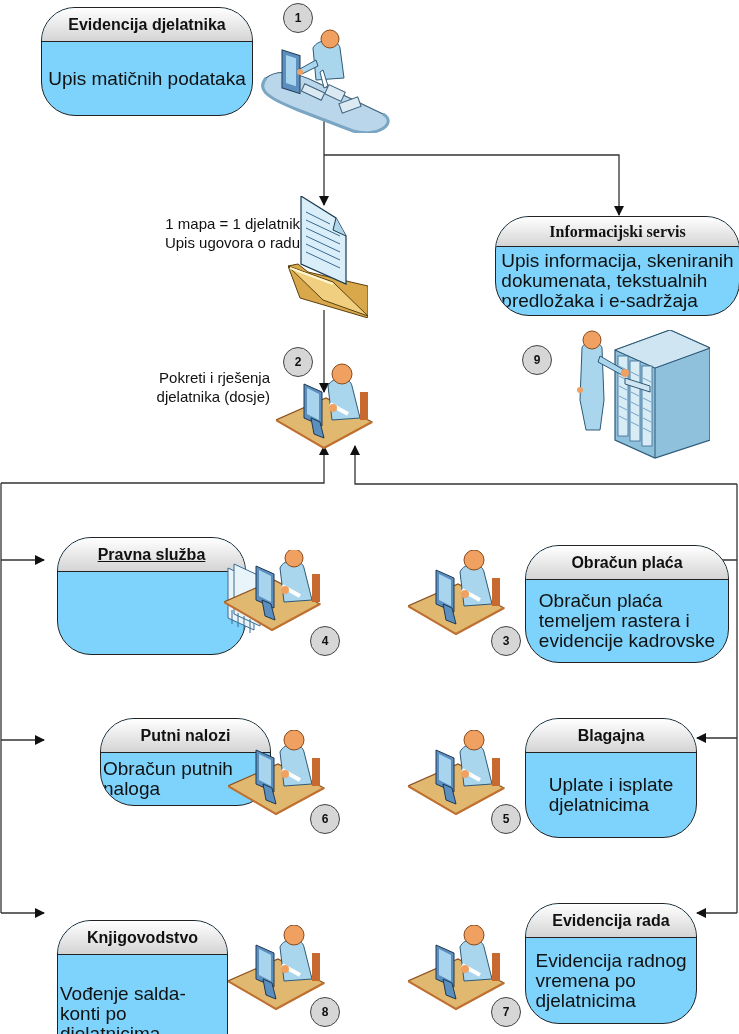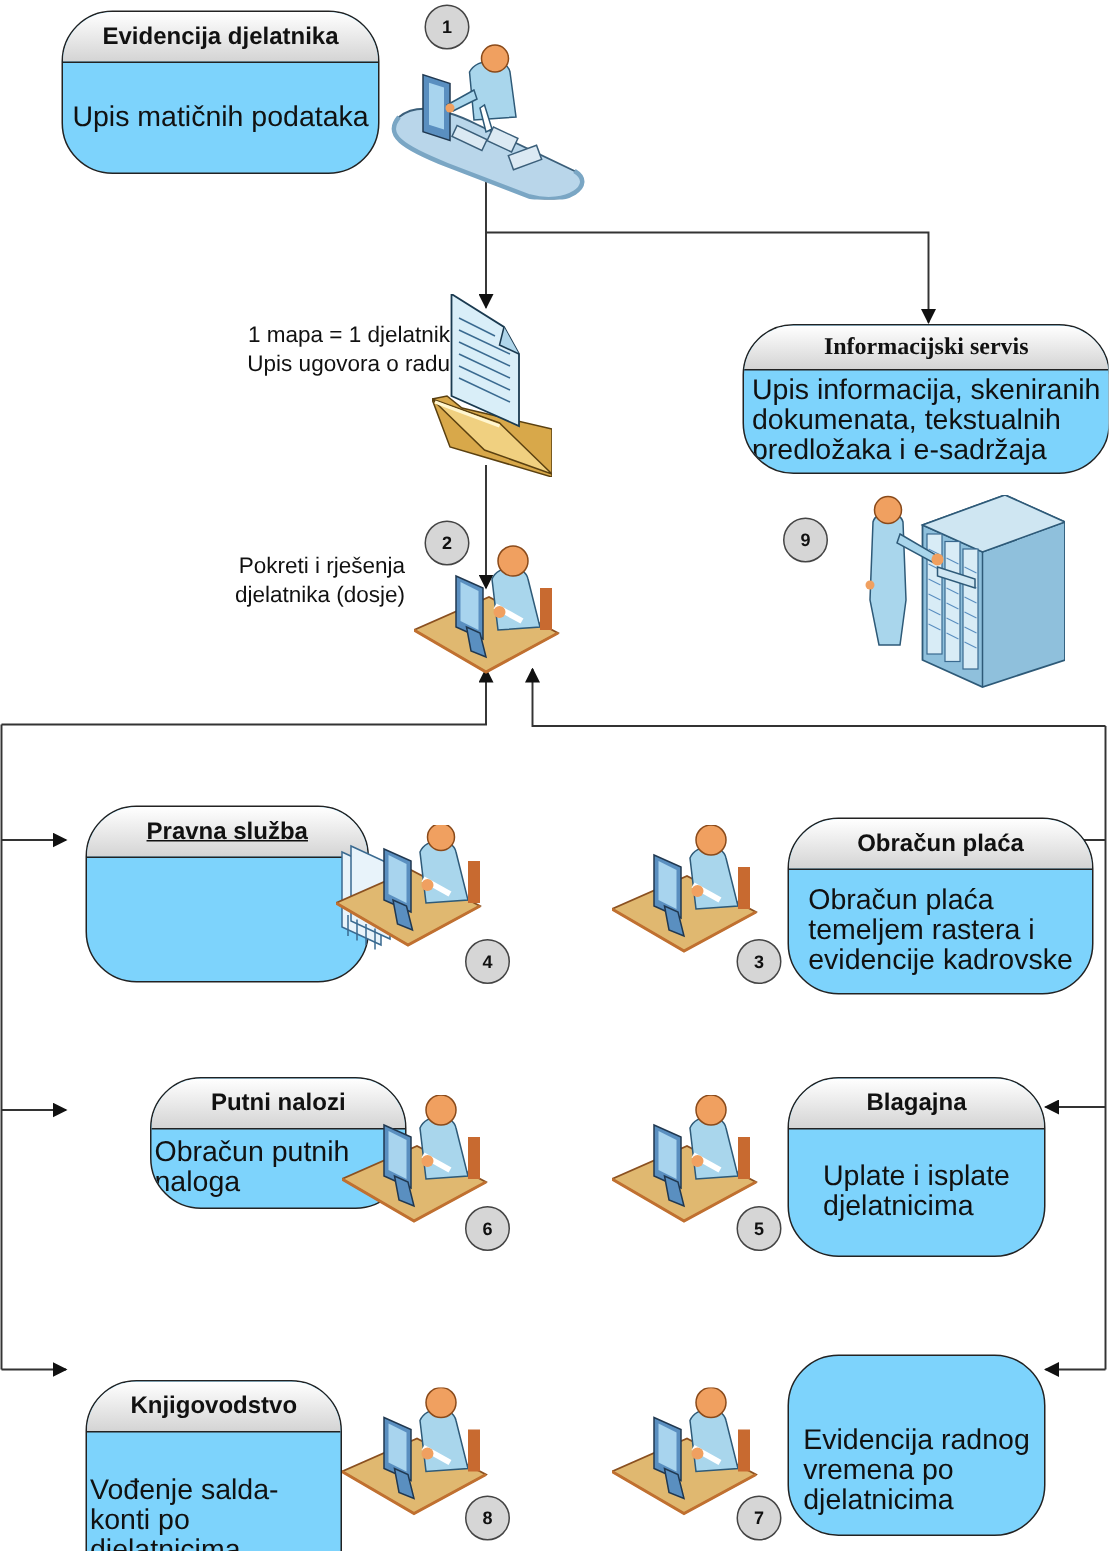--- a/index.html
+++ b/index.html
@@ -89,20 +89,21 @@
 djelatnicima</div>
 </div>
 
 <div class="box" style="left:57px;top:920px;width:171px;height:153px;">
   <div class="hdr">Knjigovodstvo</div>
   <div class="body">Vođenje salda-konti po
 djelatnicima</div>
 </div>
 
 <div class="box" style="left:525px;top:903px;width:172px;height:121px;">
+  <div class="hdr">Evidencija rada</div>
   <div class="body">Evidencija radnog
 vremena po
 djelatnicima</div>
 </div>
 
 <div class="note" style="left:140px;top:214px;width:160px;text-align:right;">1 mapa = 1 djelatnik
 Upis ugovora o radu</div>
 <div class="note" style="left:130px;top:368px;width:140px;text-align:right;">Pokreti i rješenja
 djelatnika (dosje)</div>
 

